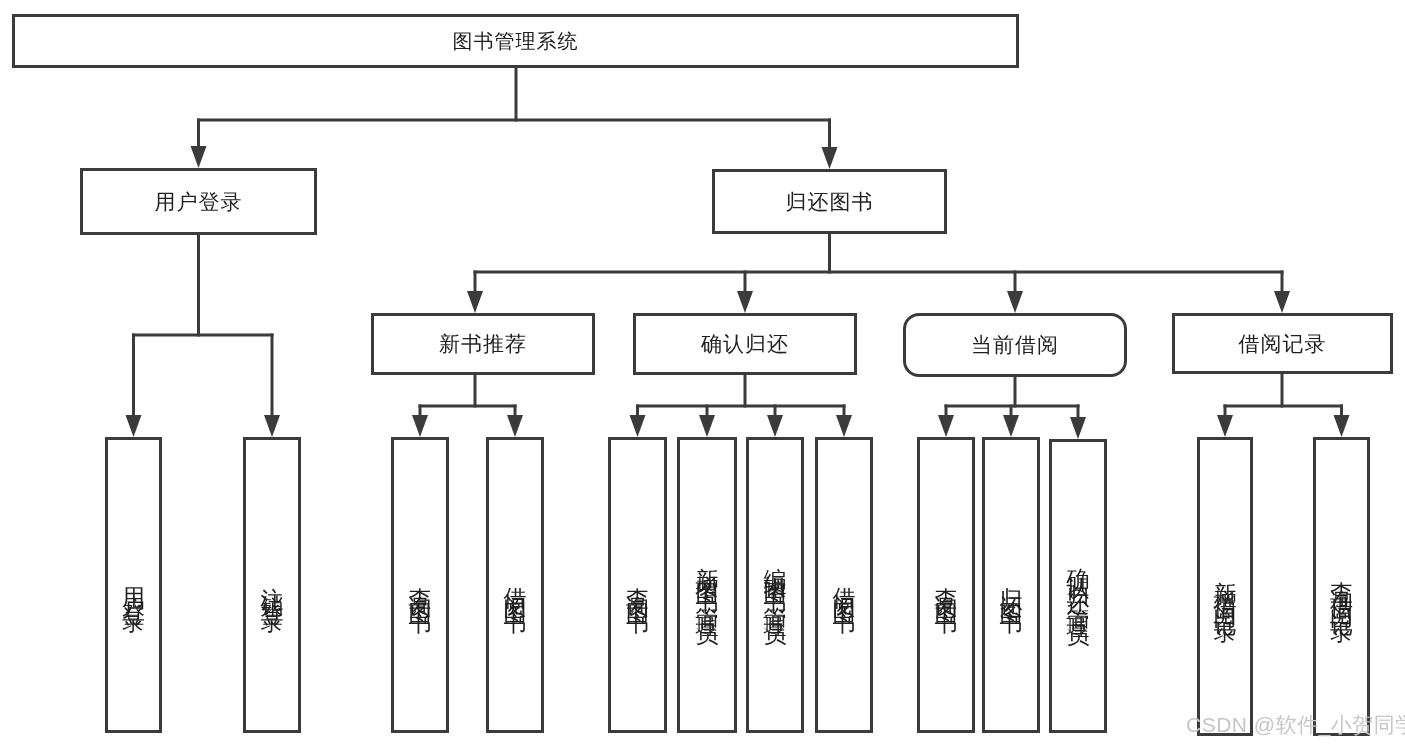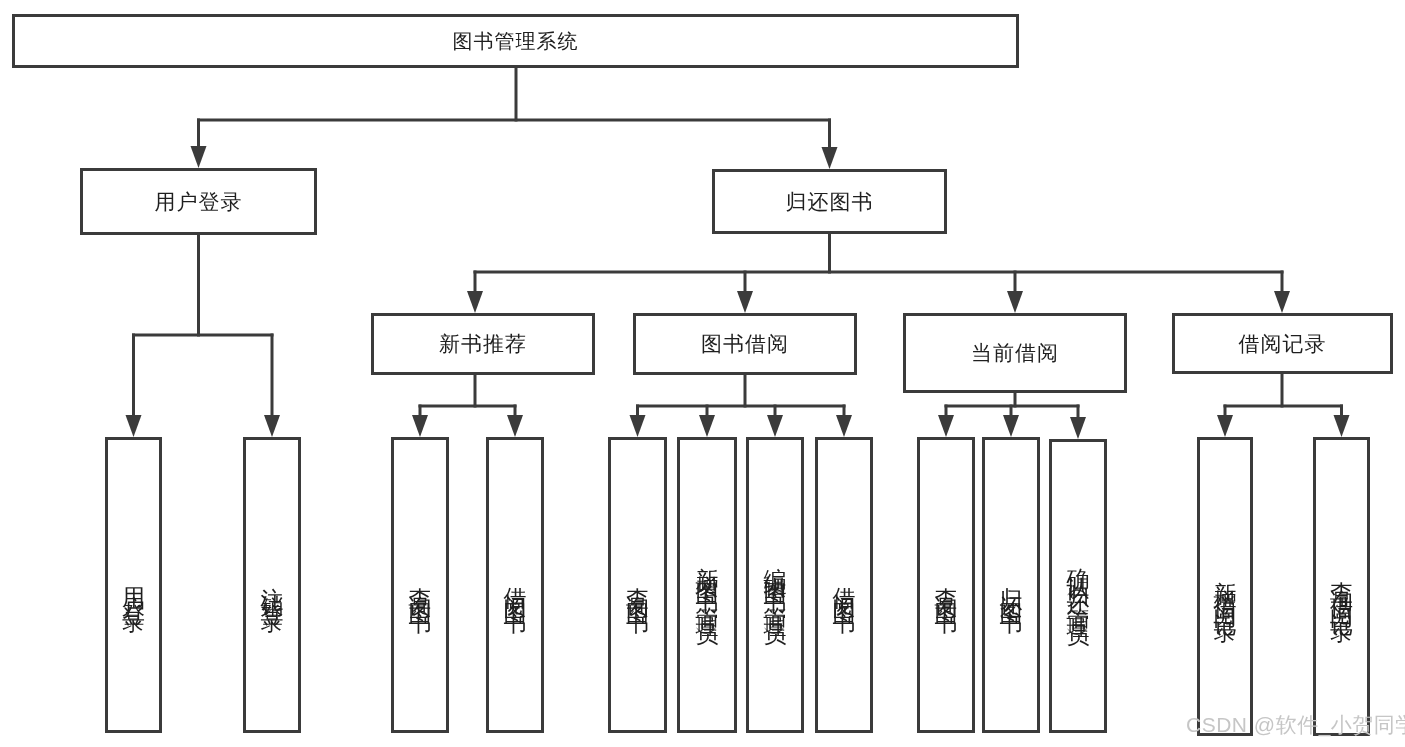--- a/index.html
+++ b/index.html
@@ -135,22 +135,22 @@
     <line x1="1341.5" y1="404.5" x2="1341.5" y2="420"></line>
     <polygon points="1333.5,415 1349.5,415 1341.5,437"></polygon>
   </svg>
 
   <div class="box h root" style="left:12px; top:14px; width:1007px; height:54px;">图书管理系统</div>
 
   <div class="box h" style="left:80px; top:168px; width:237px; height:67px;">用户登录</div>
   <div class="box h" style="left:712px; top:169px; width:235px; height:65px;">归还图书</div>
 
   <div class="box h" style="left:363px; top:313px; width:224px; height:62px;margin-left:8px;">新书推荐</div>
-  <div class="box h" style="left:633px; top:313px; width:224px; height:62px;">图书借阅</div>
-  <div class="box h" style="left:903px; top:313px; width:224px; height:80px;">当前借阅</div>
+  <div class="box h" style="left:633px; top:313px; width:224px; height:62px;">确认归还</div>
+  <div class="box h" style="left:903px; top:313px; width:224px; height:64px;border-radius:16px;">当前借阅</div>
   <div class="box h" style="left:1172px; top:313px; width:221px; height:61px;">借阅记录</div>
 
   <div class="box v" style="left:105px; top:437px; width:57px; height:296px;">用户登录</div>
   <div class="box v" style="left:243px; top:437px; width:58px; height:296px;">注销登录</div>
 
   <div class="box v" style="left:391px; top:437px; width:58px; height:296px;">查询图书</div>
   <div class="box v" style="left:486px; top:437px; width:58px; height:296px;">借阅图书</div>
 
   <div class="box v" style="left:608px; top:437px; width:59px; height:296px;">查询图书</div>
   <div class="box v" style="left:677px; top:437px; width:60px; height:296px;">新增图书（管理员）</div>

